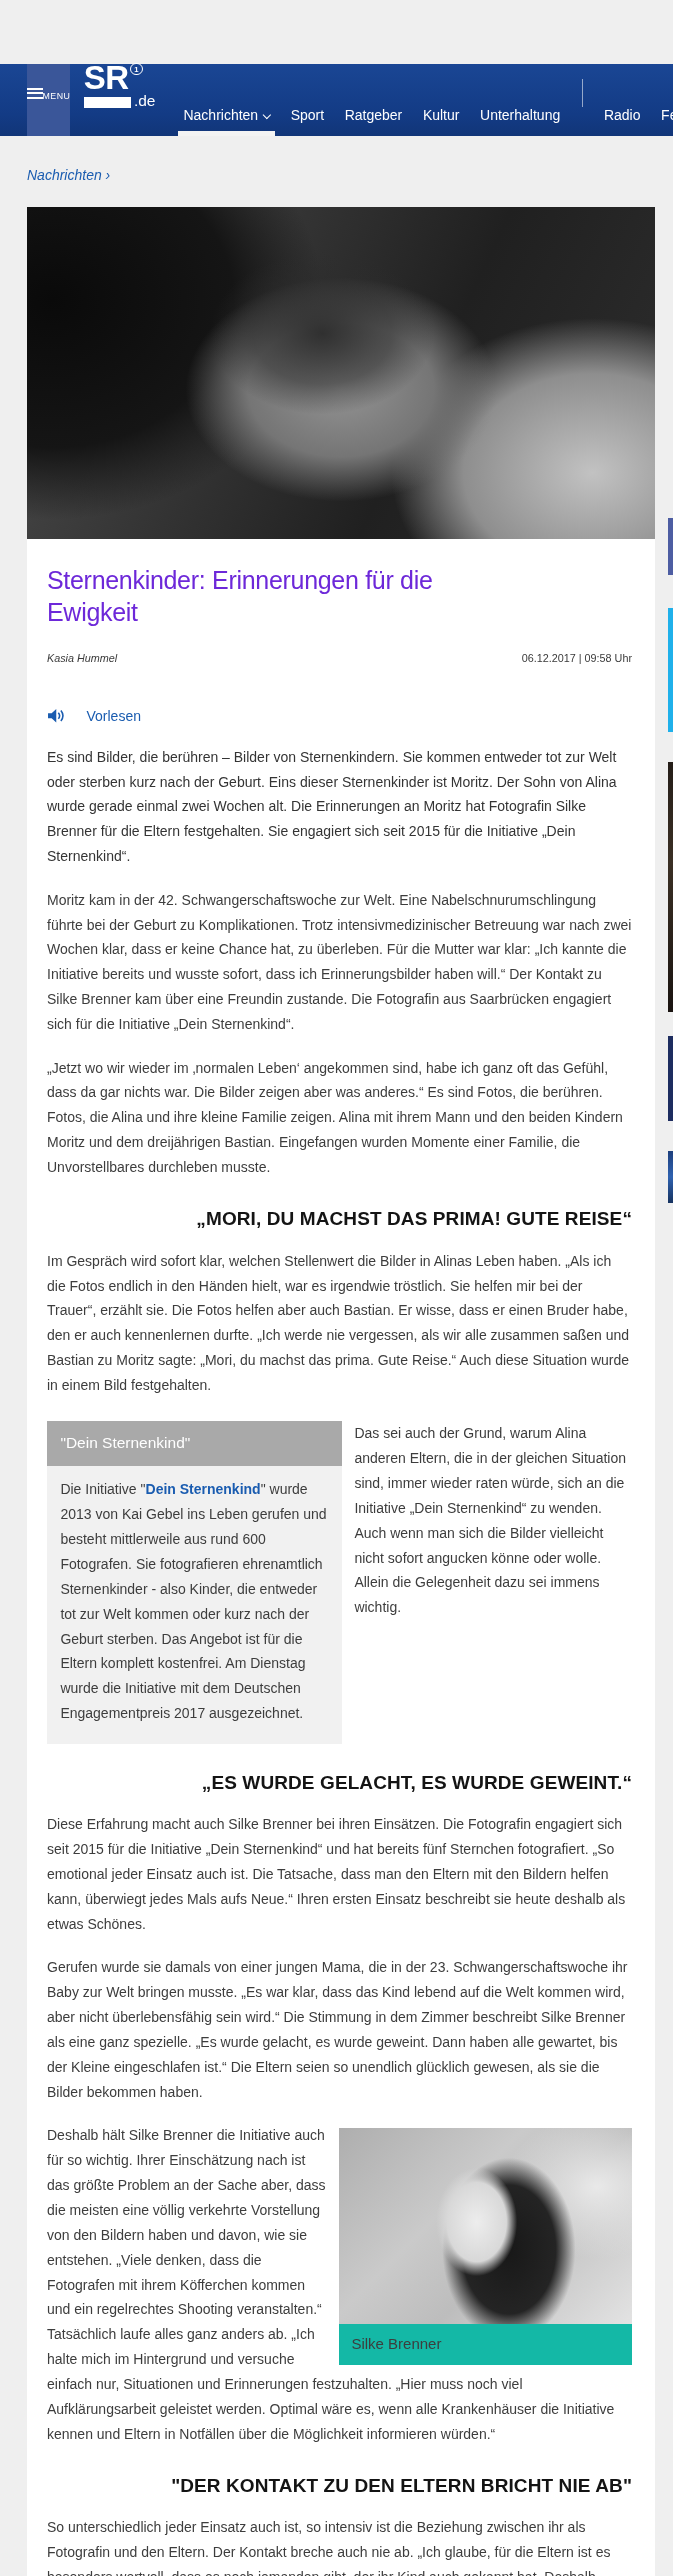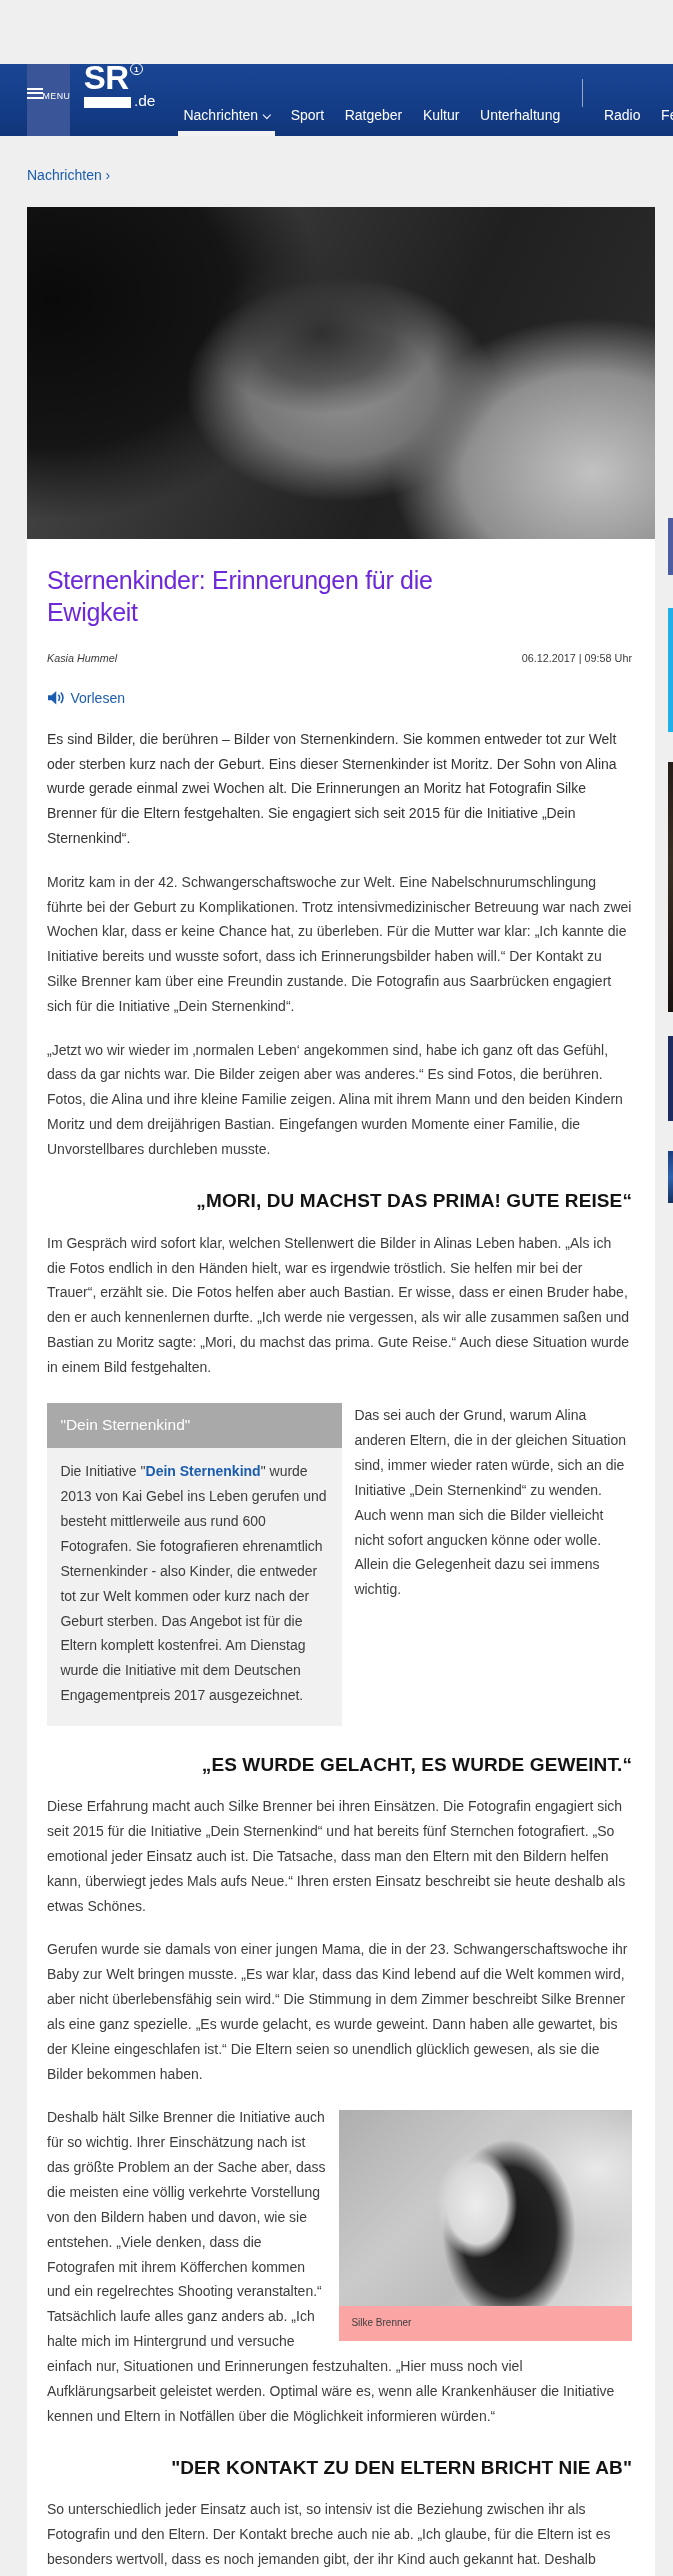--- a/index.html
+++ b/index.html
@@ -34,42 +34,42 @@
   .logo-de{ font-size:15.5px; margin-left:3.1px; line-height:0.8; }
   .main-nav{ display:flex; align-items:flex-end; gap:20.6px; margin-left:28px; padding-bottom:13.4px; }
   .nav-item{ color:#fff; font-size:14px; white-space:nowrap; cursor:pointer; position:relative; }
   .nav-item.active::after{
     content:""; position:absolute; left:-5.2px; right:-5.2px; bottom:-13.4px; height:4.6px; background:#f3f3f3;
   }
   .chev-down{ display:inline-block; width:5.7px; height:5.7px; border-right:1px solid #fff; border-bottom:1px solid #fff;
     transform:rotate(45deg) translate(-1.5px,-1.5px); margin-left:6.2px; }
   .nav-divider{ width:0.5px; align-self:center; height:28px; background:rgba(255,255,255,.55); margin:0 1px; }
   
-  .breadcrumb{ padding:31px 0 24px 27px; font-size:14px; color:#1a5cb0; }
+  .breadcrumb{ padding:31px 0 24px 27px; font-size:14px; color:#1a5cb0;font-style:italic; }
   .breadcrumb a{ color:#1a5cb0; text-decoration:none; cursor:pointer; }
   
   .card{ width:628px; margin-left:27px; background:#fff; padding-bottom:27px; }
   .hero{
     height:332px; width:100%;
     background:
       radial-gradient(ellipse 155px 113px at 47% 38%, rgba(40,40,40,.9) 0%, rgba(45,45,45,.55) 45%, rgba(0,0,0,0) 72%),
       radial-gradient(ellipse 222px 160px at 50% 55%, #939393 0%, #757575 42%, rgba(80,80,80,0) 70%),
       radial-gradient(ellipse 268px 206px at 90% 80%, #c2c2c2 0%, #8e8e8e 48%, rgba(100,100,100,0) 75%),
       radial-gradient(ellipse 330px 268px at 4% 28%, #0a0a0a 0%, #151515 55%, rgba(20,20,20,0) 82%),
       linear-gradient(115deg,#4d4d4d 0%,#343434 35%,#202020 62%,#2e2e2e 100%);
   }
   .content{ padding:0 23px 0 20px; }
   h1.title{
     margin-top:26px; font-size:25px; line-height:1.26; font-weight:400; color:#6d28d9;
     max-width:392px; letter-spacing:-0.3px;
   }
   .byline{ margin-top:24px; display:flex; justify-content:space-between; align-items:baseline; }
   .author{ font-style:italic; font-size:10.8px; color:#3a3a3a; }
   .pubdate{ font-size:10.8px; color:#3a3a3a; }
-  .vorlesen{ margin-top:26px; display:flex; align-items:center; gap:6px; color:#1a5cb0; font-size:14px; cursor:pointer; width:max-content; }
+  .vorlesen{ margin-top:44px; display:flex; align-items:center; gap:22px; color:#1a5cb0; font-size:14px; cursor:pointer; width:max-content; }
   .vorlesen svg{ display:block; }
   p.para{ margin-top:18.5px; font-size:14px; line-height:1.78; color:#3d3d3d; }
   p.lead{ margin-top:20.6px; color:#343434; }
   h2.sub{ margin-top:28px; font-size:19px; font-weight:700; color:#141414; clear:both; letter-spacing:0.1px;text-align:right; }
   
   .inforow{ margin-top:23px; }
   .inforow::after{ content:""; display:block; clear:both; }
   .infobox{ float:left; width:295px; margin-right:12.4px; }
   .infobox-header{ background:#a9a9a9; color:#fff; font-size:15.5px; padding:13.4px 13.4px; }
   .infobox-body{ background:#f1f1f1; padding:11.3px 13.4px 17.5px; font-size:14px; line-height:1.78; color:#3d3d3d; }
@@ -77,21 +77,21 @@
   
   .portrait{ float:right; width:293px; margin-left:13.4px; margin-top:5.2px; }
   .portrait-img{
     height:196px;
     background:
       radial-gradient(ellipse 54px 72px at 47% 48%, #ededed 0%, #d8d8d8 55%, rgba(210,210,210,0) 75%),
       radial-gradient(ellipse 90px 124px at 58% 62%, #181818 0%, #242424 52%, rgba(30,30,30,0) 74%),
       radial-gradient(ellipse 134px 103px at 88% 30%, #e9e9e9 0%, rgba(210,210,210,0) 70%),
       linear-gradient(135deg,#aeaeae 0%,#cacaca 38%,#bdbdbd 60%,#e3e3e3 100%);
   }
-  .portrait-caption{ background:#fca5a5; padding:10.3px 12.4px 13.4px; font-size:10px; color:#3d3d3d; }
+  .portrait-caption{ background:#14b8a6; padding:10.3px 12.4px 13.4px; font-size:15px; color:#3d3d3d; }
   
   .sliver{ position:absolute; left:668px; width:6.2px; z-index:6; }
   .sliver.s1{ top:518px; height:57px; background:#4d5da2; }
   .sliver.s2{ top:608px; height:124px; background:#1fb0ea; }
   .sliver.s3{ top:762px; height:250px; background:linear-gradient(180deg,#241d18,#3a2f24 40%,#191310); }
   .sliver.s4{ top:1036px; height:85px; background:#1d2c5f; }
   .sliver.s5{ top:1151px; height:52px; background:linear-gradient(180deg,#1d3f7d,#2f62b0 50%,#16325f); }
 </style>
 </head>
 <body>

